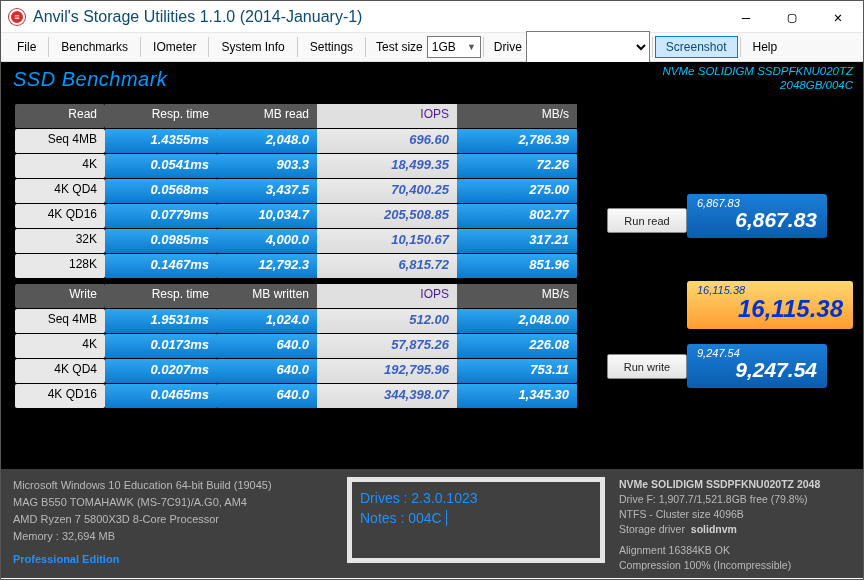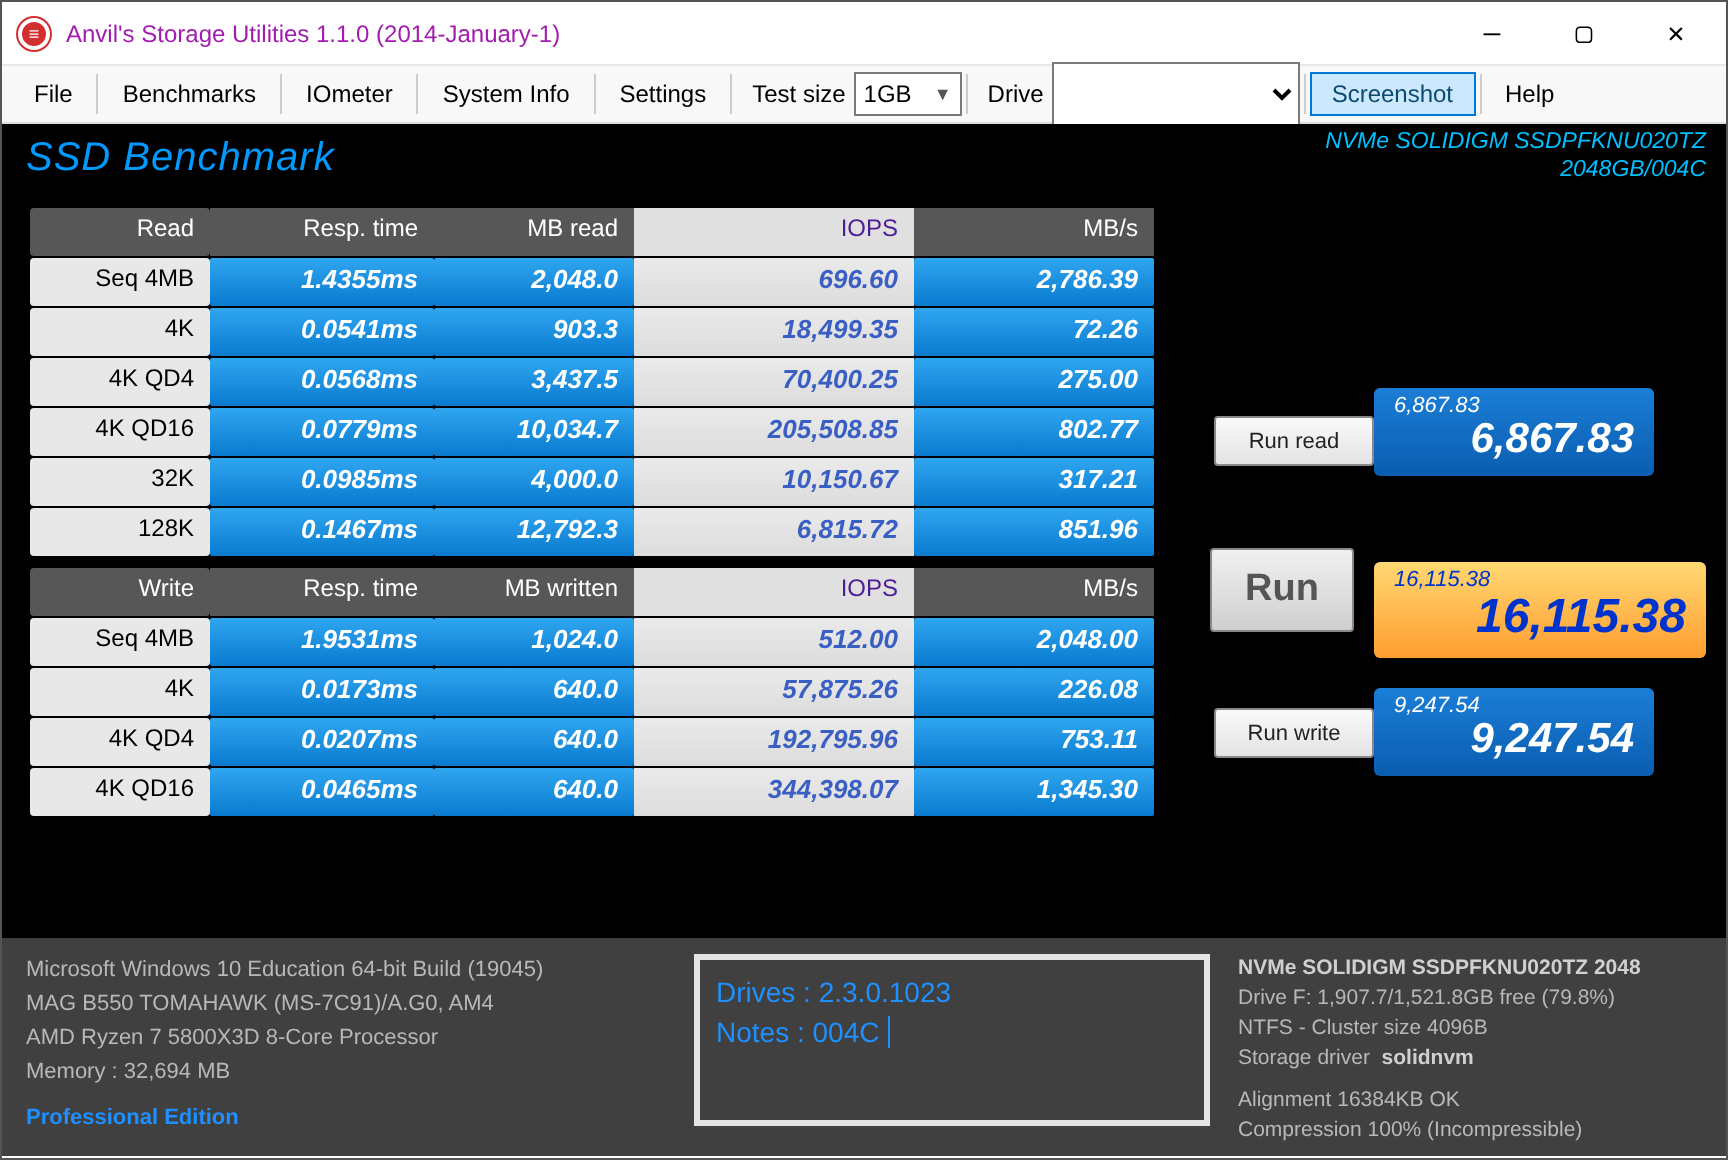--- a/index.html
+++ b/index.html
@@ -1,20 +1,20 @@
 <!DOCTYPE html>
 <html><head>
 <meta charset="utf-8">
 <style>
 * { margin: 0; padding: 0; box-sizing: border-box; font-family: "Segoe UI", Arial, sans-serif; }
 body { background: #fff; width: 864px; height: 580px; overflow: hidden; border: 1px solid #555; }
 
 .titlebar { height: 32px; display: flex; align-items: center; padding: 0 2px 0 8px; background: #fff; border-bottom: 1px solid #e8e8e8; }
 .titlebar .app-icon { width: 16px; height: 16px; border-radius: 50%; background: #d32f2f; border: 2px solid #fff; box-shadow: 0 0 0 1px #d32f2f; margin-right: 8px; display: flex; align-items: center; justify-content: center; color: #fff; font-size: 9px; }
-.titlebar .title { font-size: 12px; color: #a21caf; flex: 1; }
+.titlebar .title { font-size: 16px; color: #0c4a6e; flex: 1; }
 .titlebar .win-btn { width: 46px; height: 30px; display: flex; align-items: center; justify-content: center; font-family: monospace; font-size: 14px; cursor: default; }
 
 .menubar { height: 29px; display: flex; align-items: center; padding: 2px 6px; gap: 0; border-bottom: 1px solid #ddd; background: #f8f8f8; }
 .menubar .mitem { padding: 3px 9px; font-size: 12px; color: #000; border: 1px solid transparent; cursor: default; }
 .menubar .sep { width: 1px; height: 20px; background: #ccc; margin: 0 2px; }
 .menubar .label { font-size: 12px; padding: 0 4px 0 8px; }
 .menubar select, .menubar .combo { font-size: 12px; height: 22px; border: 1px solid #7a7a7a; background: #fff; }
 .menubar .combo { width: 54px; padding: 2px 4px; display: inline-flex; align-items: center; justify-content: space-between; text-align: center; }
 .menubar .combo .arrow { font-size: 9px; color: #555; }
 .menubar .drive-sel { width: 124px; padding: 15px 2px; }
@@ -56,21 +56,21 @@
 .score-blue { background: linear-gradient(#1b7ed6,#0a5db0); color: #fff; }
 .score-orange { background: linear-gradient(#ffd872,#ff9d2f); color: #0033cc; }
 .s-read { top: 90px; left: 94px; }
 .s-total { top: 177px; left: 94px; min-width: 166px; }
 .s-total .big { font-size: 24px; }
 .s-write { top: 240px; left: 94px; }
 
 .footer { background: #404040; padding: 8px 12px 12px; display: flex; gap: 14px; color: #b8b8b8; font-size: 11px; height: 109px; }
 .footer .sys { width: 320px; line-height: 17px; }
 .footer .sys .pro { color: #1e90ff; font-weight: bold; margin-top: 6px; }
-.footer .notes { width: 258px; height: 86px; border: 3px solid #e5e5e5; padding: 6px 8px; color: #1e90ff; font-size: 14px; line-height: 20px; position: relative; }
+.footer .notes { width: 258px; height: 86px; border: 5px solid #e5e5e5; padding: 6px 8px; color: #1e90ff; font-size: 14px; line-height: 20px; position: relative; }
 .footer .notes .cursor { border-right: 1px solid #1e90ff; }
 .footer .dinfo { flex: 1; line-height: 15px; font-size: 10.5px; }
 .footer .dinfo .bold { font-weight: bold; color: #d0d0d0; }
 </style>
 </head>
 <body>
 
 <div class="titlebar">
   <div class="app-icon">≡</div>
   <div class="title">Anvil's Storage Utilities 1.1.0 (2014-January-1)</div>
@@ -205,21 +205,20 @@
             <div class="cell col-mb blue-cell">640.0</div>
             <div class="cell col-iops grey-cell">344,398.07</div>
             <div class="cell col-mbs blue-cell">1,345.30</div>
           </div>
         </div>
     </div>
   </div>
 
   <div class="side">
     <div class="run-btn run-read">Run read</div>
-    <div class="run-btn run-main">Run</div>
     <div class="run-btn run-write">Run write</div>
 
     <div class="score score-blue s-read">
       <span class="small">6,867.83</span>
       <span class="big">6,867.83</span>
     </div>
     <div class="score score-orange s-total">
       <span class="small">16,115.38</span>
       <span class="big">16,115.38</span>
     </div>

